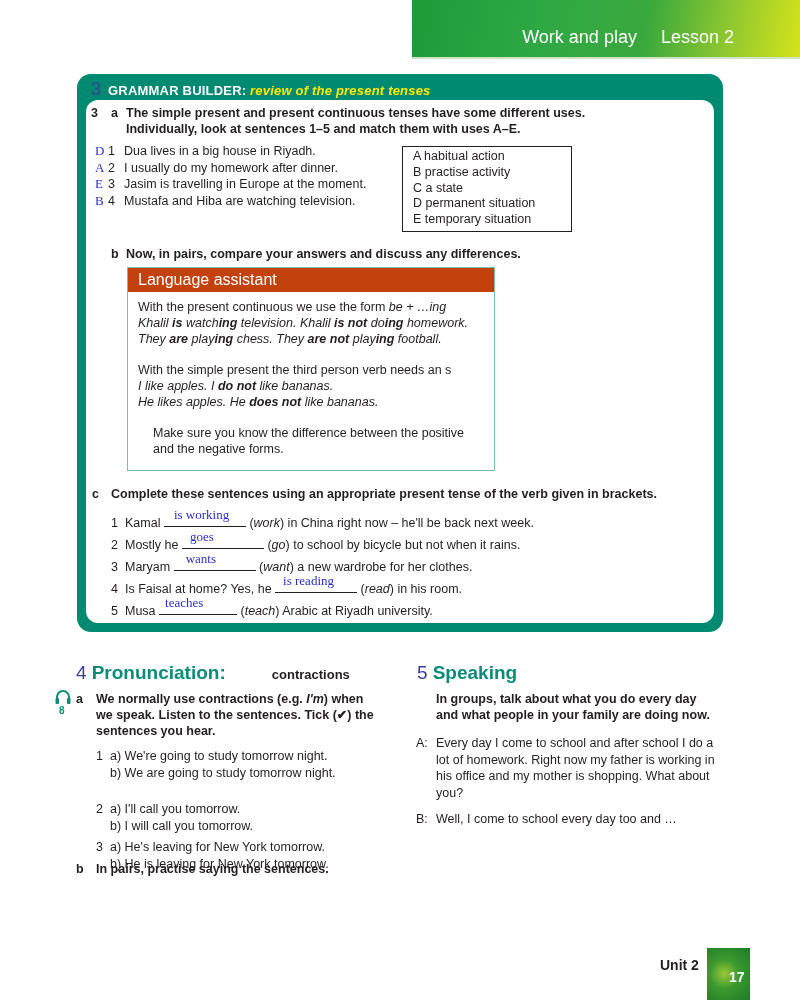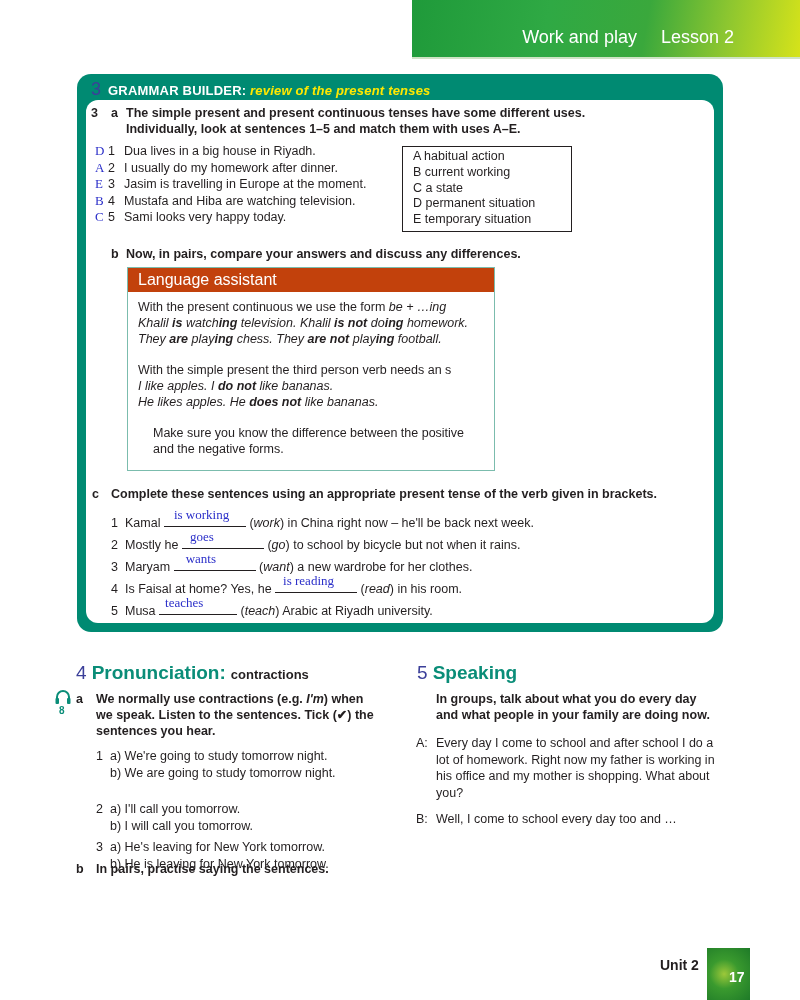--- a/index.html
+++ b/index.html
@@ -21,21 +21,21 @@
   .ans { color:#2b2fc9; font-family:"Liberation Serif", serif; font-size:13px; }
   .match-box { left:402px; top:146px; width:158px; height:82px; border:1.5px solid #231f20; padding:2px 0 0 10px; }
   .la { left:127px; top:267px; width:366px; height:202px; border:1.5px solid #7bbcad; }
   .la-head { background:#c2410c; color:#fff; font-size:16px; height:24px; line-height:24px; padding-left:10px; font-family:"Liberation Sans", sans-serif; }
   .la-body { padding:8px 10px; font-size:12.5px; line-height:15.8px; font-family:"Liberation Sans", sans-serif; }
   .la-body p { margin:0 0 15.8px 0; }
   .blank { display:inline-block; border-bottom:1px solid #231f20; position:relative; height:12px; vertical-align:baseline; }
   .blank span { position:absolute; left:10px; bottom:0; white-space:nowrap; }
   .sec-num { color:#3b3f99; font-size:19px; font-family:"Liberation Sans", sans-serif; }
   .sec-title { color:#0a8d78; font-size:19px; font-weight:bold; font-family:"Liberation Sans", sans-serif; }
-  .sec-sub { color:#231f20; font-size:13px; font-weight:bold; font-family:"Liberation Sans", sans-serif; }
+  .sec-sub { color:#231f20; font-size:13px; font-weight:bold; font-family:"Liberation Sans", sans-serif;margin-left:41px; }
   .unit { left:660px; top:957px; font-family:"Liberation Sans", sans-serif; font-weight:bold; font-size:14px; }
   .pagebox { left:707px; top:948px; width:43px; height:52px;
     background: radial-gradient(ellipse at 40% 50%, #9cc83a 0%, #3a9a2e 40%, #1e7a28 100%); color:#fff;
     font-family:"Liberation Sans", sans-serif; font-weight:bold; font-size:14px; }
   .pagebox span { position:absolute; left:22px; top:9px;margin-top:12px; }
 </style>
 </head>
 <body>
 
 <div class="abs header">
@@ -59,26 +59,25 @@
 <div class="abs q" style="left:126px; top:105px;">
   <div>The simple present and present continuous tenses have some different uses.</div>
   <div>Individually, look at sentences 1–5 and match them with uses A–E.</div>
 </div>
 
 <div class="abs txt" style="left:95px; top:143px;">
   <div><span class="ans" style="display:inline-block;width:13px;">D</span><span style="display:inline-block;width:16px;">1</span><span>Dua lives in a big house in Riyadh.</span></div>
   <div><span class="ans" style="display:inline-block;width:13px;">A</span><span style="display:inline-block;width:16px;">2</span><span>I usually do my homework after dinner.</span></div>
   <div><span class="ans" style="display:inline-block;width:13px;">E</span><span style="display:inline-block;width:16px;">3</span><span>Jasim is travelling in Europe at the moment.</span></div>
   <div><span class="ans" style="display:inline-block;width:13px;">B</span><span style="display:inline-block;width:16px;">4</span><span>Mustafa and Hiba are watching television.</span></div>
-  <div><span class="ans" style="display:inline-block;width:13px;">C</span><span style="display:inline-block;width:16px;">5</span><span>Sami looks very happy today.</span></div>
 </div>
 
 <div class="abs match-box txt" style="line-height:15.8px;">
   <div>A habitual action</div>
-  <div>B current working</div>
+  <div>B practise activity</div>
   <div>C a state</div>
   <div>D permanent situation</div>
   <div>E temporary situation</div>
 </div>
 
 <div class="abs q" style="left:111px; top:246px;">b</div>
 <div class="abs q" style="left:126px; top:246px;text-align:right;">Now, in pairs, compare your answers and discuss any differences.</div>
 
 <div class="abs la">
   <div class="la-head">Language assistant</div>

